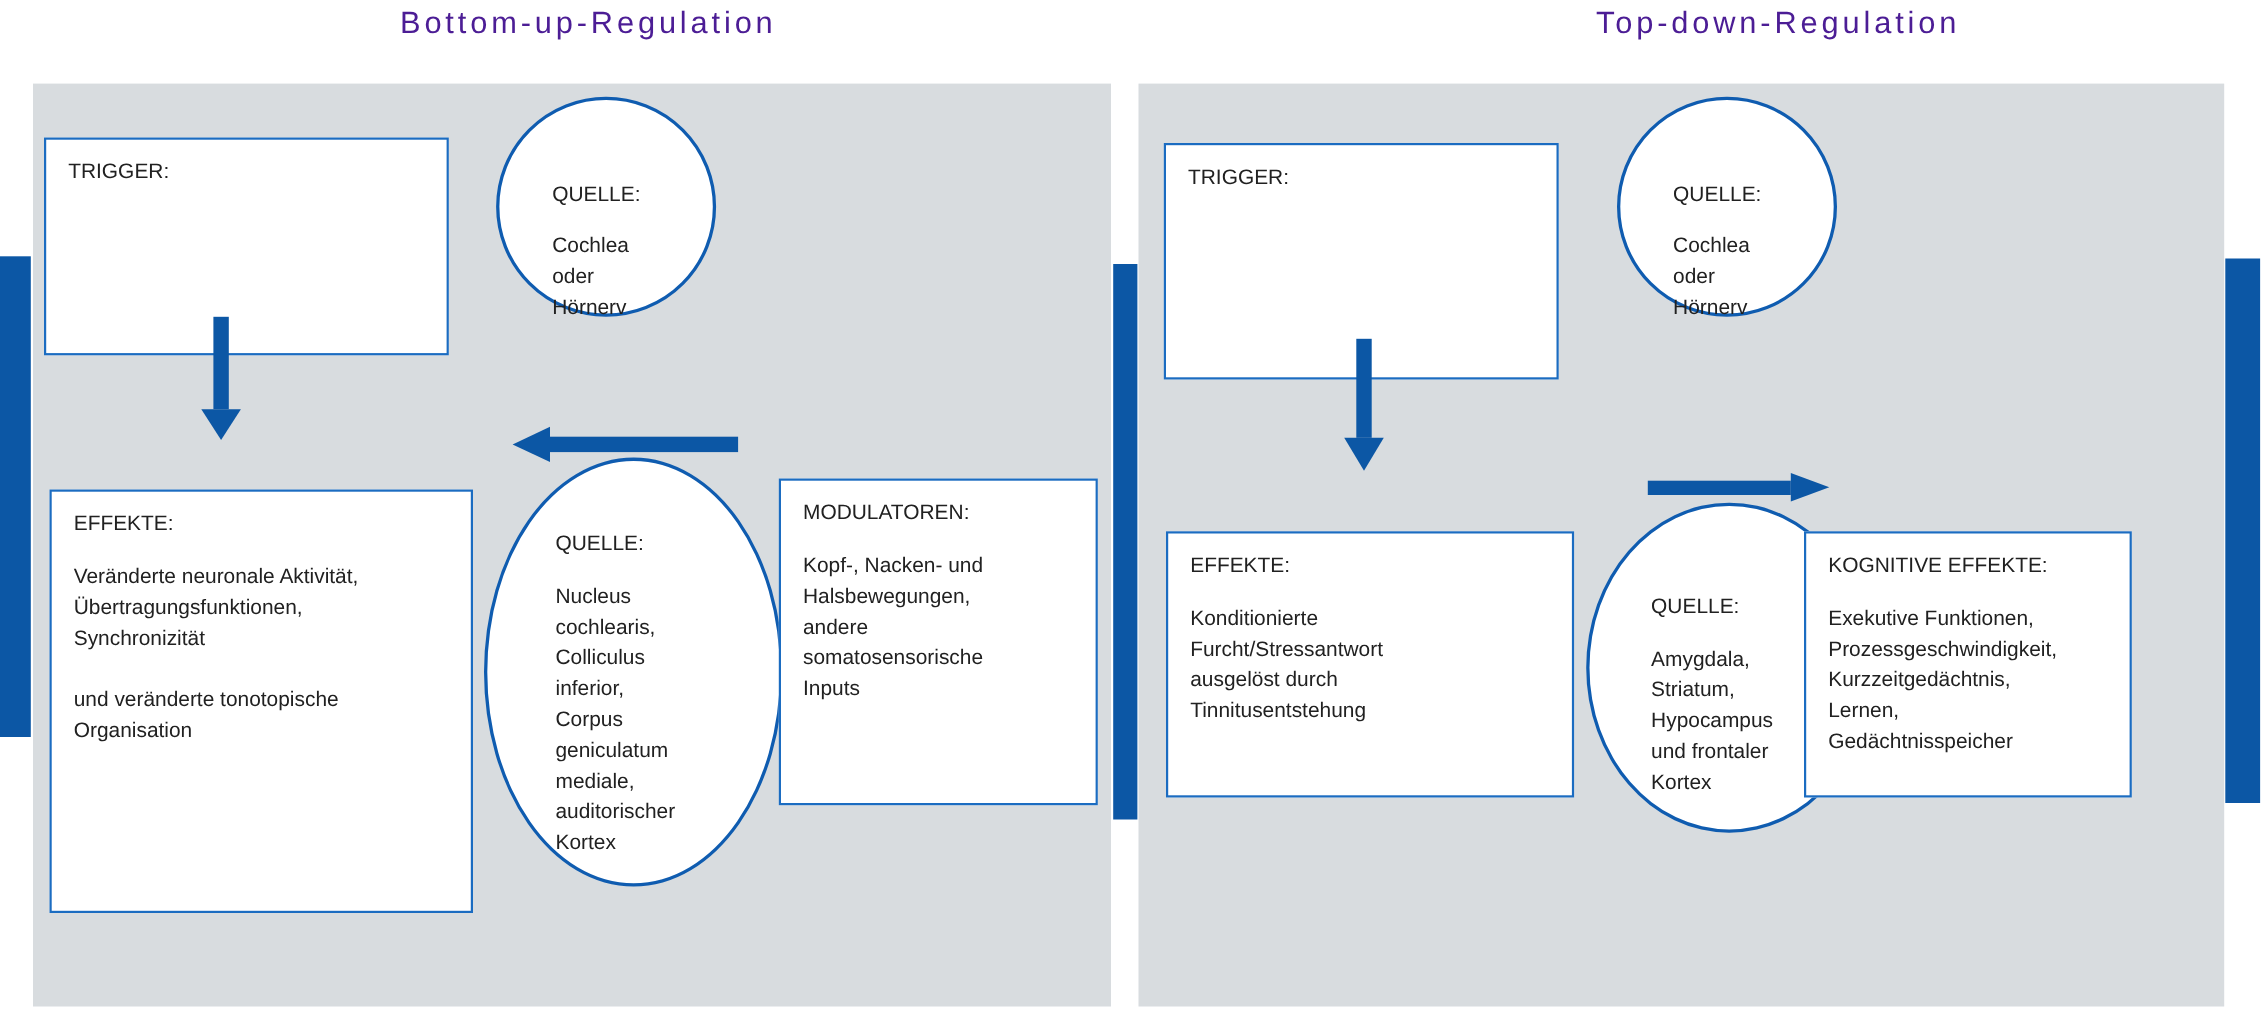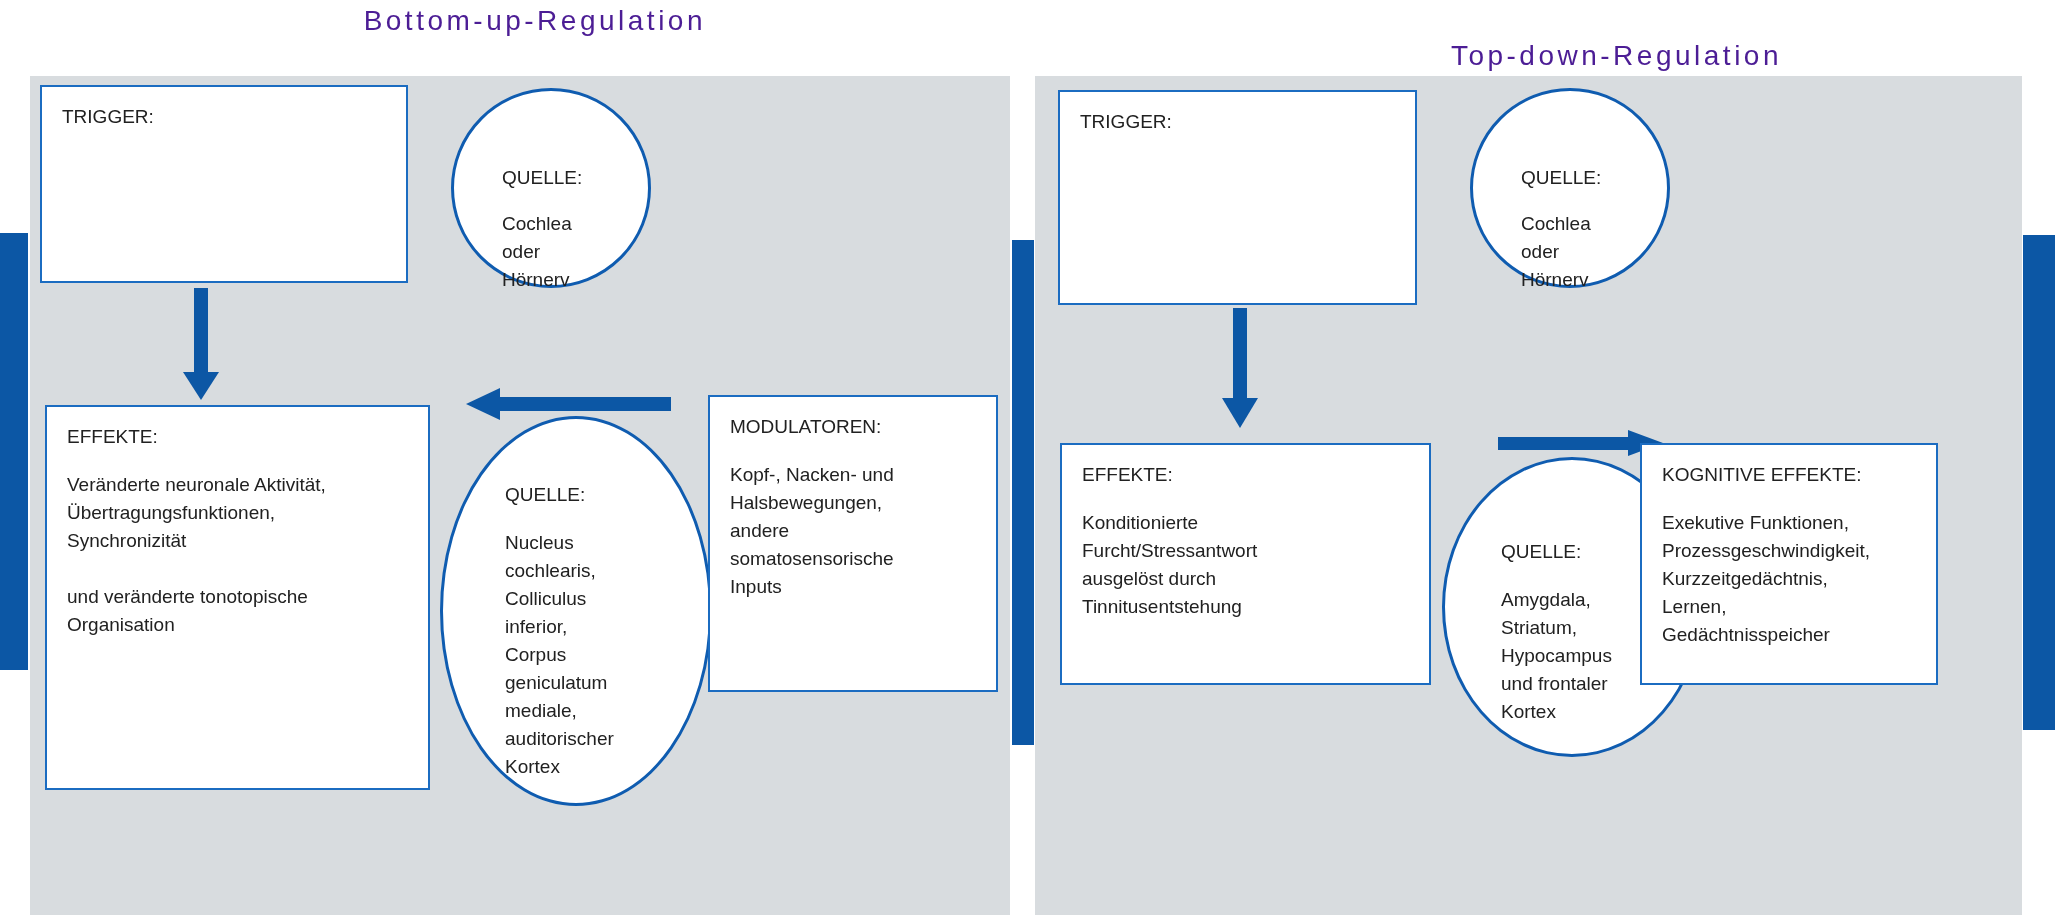--- a/index.html
+++ b/index.html
@@ -3,42 +3,42 @@
 <meta charset="utf-8">
 <style>
   html,body{margin:0;padding:0;background:#ffffff;}
   #stage{position:relative;width:2055px;height:920px;background:#ffffff;overflow:hidden;
          font-family:"Liberation Sans",sans-serif;color:#212121;}
   .title{position:absolute;top:1px;width:500px;text-align:right;font-size:28px;line-height:40px;
          color:#4c1d95;letter-spacing:3.5px;white-space:nowrap;}
   .panel{position:absolute;top:76px;height:839px;background:#D8DCDF;}
   .accent{position:absolute;background:#0C57A5;}
   .shape{position:absolute;background:#ffffff;box-sizing:border-box;}
-  .rectbox{border:2.5px solid #1B6CC1;padding:16px 16px 16px 20px;}
+  .rectbox{border:2.5px solid #1B6CC1;padding:16px 16px 16px 20px;margin-top:40px;}
   .ellipse{border:3px solid #0F5CB0;border-radius:50%;}
   .hdr{font-size:19px;line-height:28px;white-space:pre-line;}
   .txt{font-size:19px;line-height:28px;white-space:pre-line;margin-top:20px;}
   .circle-inner{position:absolute;margin-top:32px;}
   
   .vshaft{position:absolute;width:14px;background:#0C57A5;}
   .hshaft{position:absolute;height:14px;background:#0C57A5;}
   .head-down{position:absolute;width:0;height:0;border-left:18px solid transparent;
              border-right:18px solid transparent;border-top:28px solid #0C57A5;}
   .head-left{position:absolute;width:0;height:0;border-top:16px solid transparent;
              border-bottom:16px solid transparent;border-right:34px solid #0C57A5;}
   .head-right{position:absolute;width:0;height:0;border-top:13px solid transparent;
               border-bottom:13px solid transparent;border-left:35px solid #0C57A5;}
 </style>
 </head>
 <body>
 
 <div id="stage">
 
   <div class="title" style="left:206px;">Bottom-up-Regulation</div>
-  <div class="title" style="left:1282px;margin-top:35px;">Top-down-Regulation</div>
+  <div class="title" style="left:1282px;">Top-down-Regulation</div>
 
   <div class="panel" style="left:30px;width:980px;"></div>
   <div class="panel" style="left:1035px;width:987px;"></div>
 
   <div class="accent" style="left:0;top:233px;width:28px;height:437px;"></div>
   <div class="accent" style="left:1012px;top:240px;width:22px;height:505px;"></div>
   <div class="accent" style="left:2023px;top:235px;width:32px;height:495px;"></div>
 
   <div class="shape rectbox" style="left:40px;top:85px;width:368px;height:198px;">
     <div class="hdr">TRIGGER:</div>

